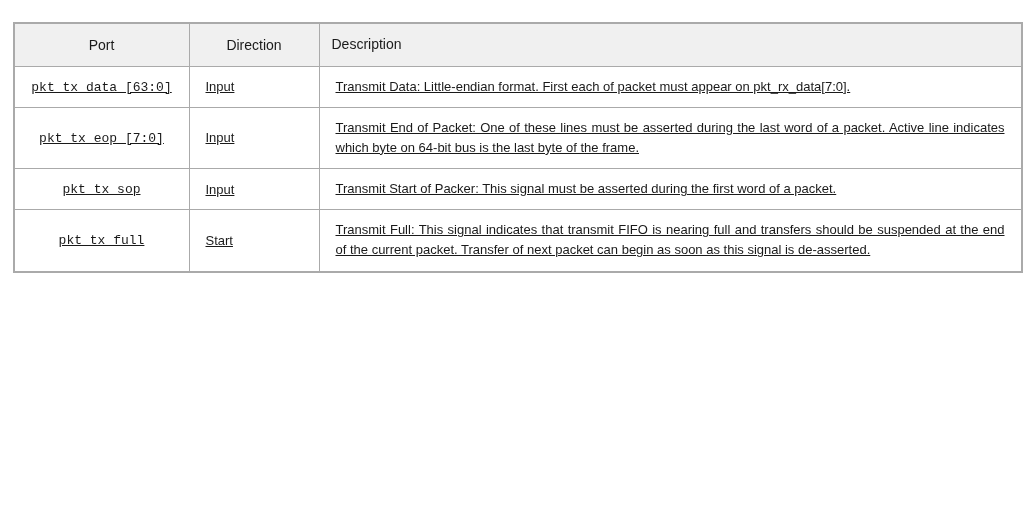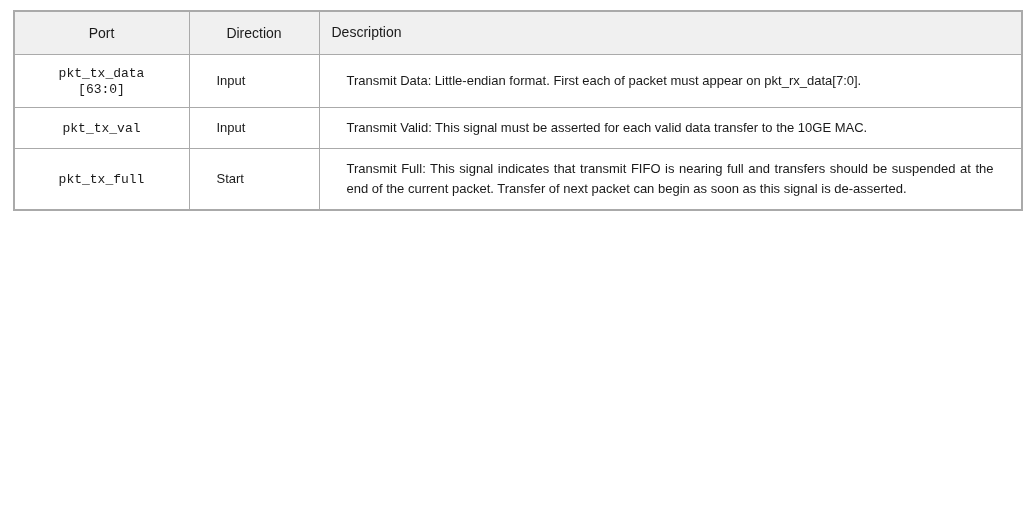--- a/index.html
+++ b/index.html
@@ -18,40 +18,42 @@
       display: flex;
       align-items: flex-start;
       justify-content: center;
       padding: 10px;
     }
 
     .table-container {
       width: 1010px;
       border: 1.5px solid #aaaaaa;
       border-collapse: collapse;
+      margin-top: 12px;
     }
 
     table {
       width: 100%;
       border-collapse: collapse;
     }
 
     thead tr th {
       background: #f0f0f0;
       border: 1.5px solid #aaaaaa;
       padding: 10px 12px;
       text-align: center;
       font-weight: normal;
       font-size: 14px;
     }
 
     tbody tr td {
       border: 1.5px solid #aaaaaa;
-      padding: 10px 27px;
+      padding: 10px 16px;
       vertical-align: middle;
+      text-decoration: underline;
     }
 
     .col-port {
       width: 175px;
       text-align: center;
     }
 
     .col-direction {
       width: 130px;
     }
@@ -79,23 +81,28 @@
         <th class="col-description">Description</th>
       </tr>
     </thead>
     <tbody id="table-body">
     <tr>
           <td class="col-port"><span class="port-name">pkt_tx_data    [63:0]</span></td>
           <td class="col-direction">Input</td>
           <td class="col-description">Transmit Data: Little-endian    format. First each of packet must appear on pkt_rx_data[7:0].</td>
         </tr>
         <tr>
-          <td class="col-port"><span class="port-name">pkt_tx_val</span></td>
+          <td class="col-port"><span class="port-name">pkt_tx_eop    [7:0]</span></td>
           <td class="col-direction">Input</td>
-          <td class="col-description">Transmit Valid: This signal    must be asserted for each valid data transfer to the 10GE MAC.</td>
+          <td class="col-description">Transmit End of Packet: One of    these lines must be asserted during the last word of a packet. Active line    indicates which byte on 64-bit bus is the last byte of the frame.</td>
+        </tr>
+        <tr>
+          <td class="col-port"><span class="port-name">pkt_tx_sop</span></td>
+          <td class="col-direction">Input</td>
+          <td class="col-description">Transmit Start of Packer: This    signal must be asserted during the first word of a packet.</td>
         </tr>
         <tr>
           <td class="col-port"><span class="port-name">pkt_tx_full</span></td>
           <td class="col-direction">Start</td>
           <td class="col-description">Transmit Full: This signal indicates that transmit FIFO is nearing full and transfers should be suspended at the end of the current packet.   Transfer of next packet can begin as soon as this signal is de-asserted.</td>
         </tr>
       </tbody>
   </table>
 </div>
 

